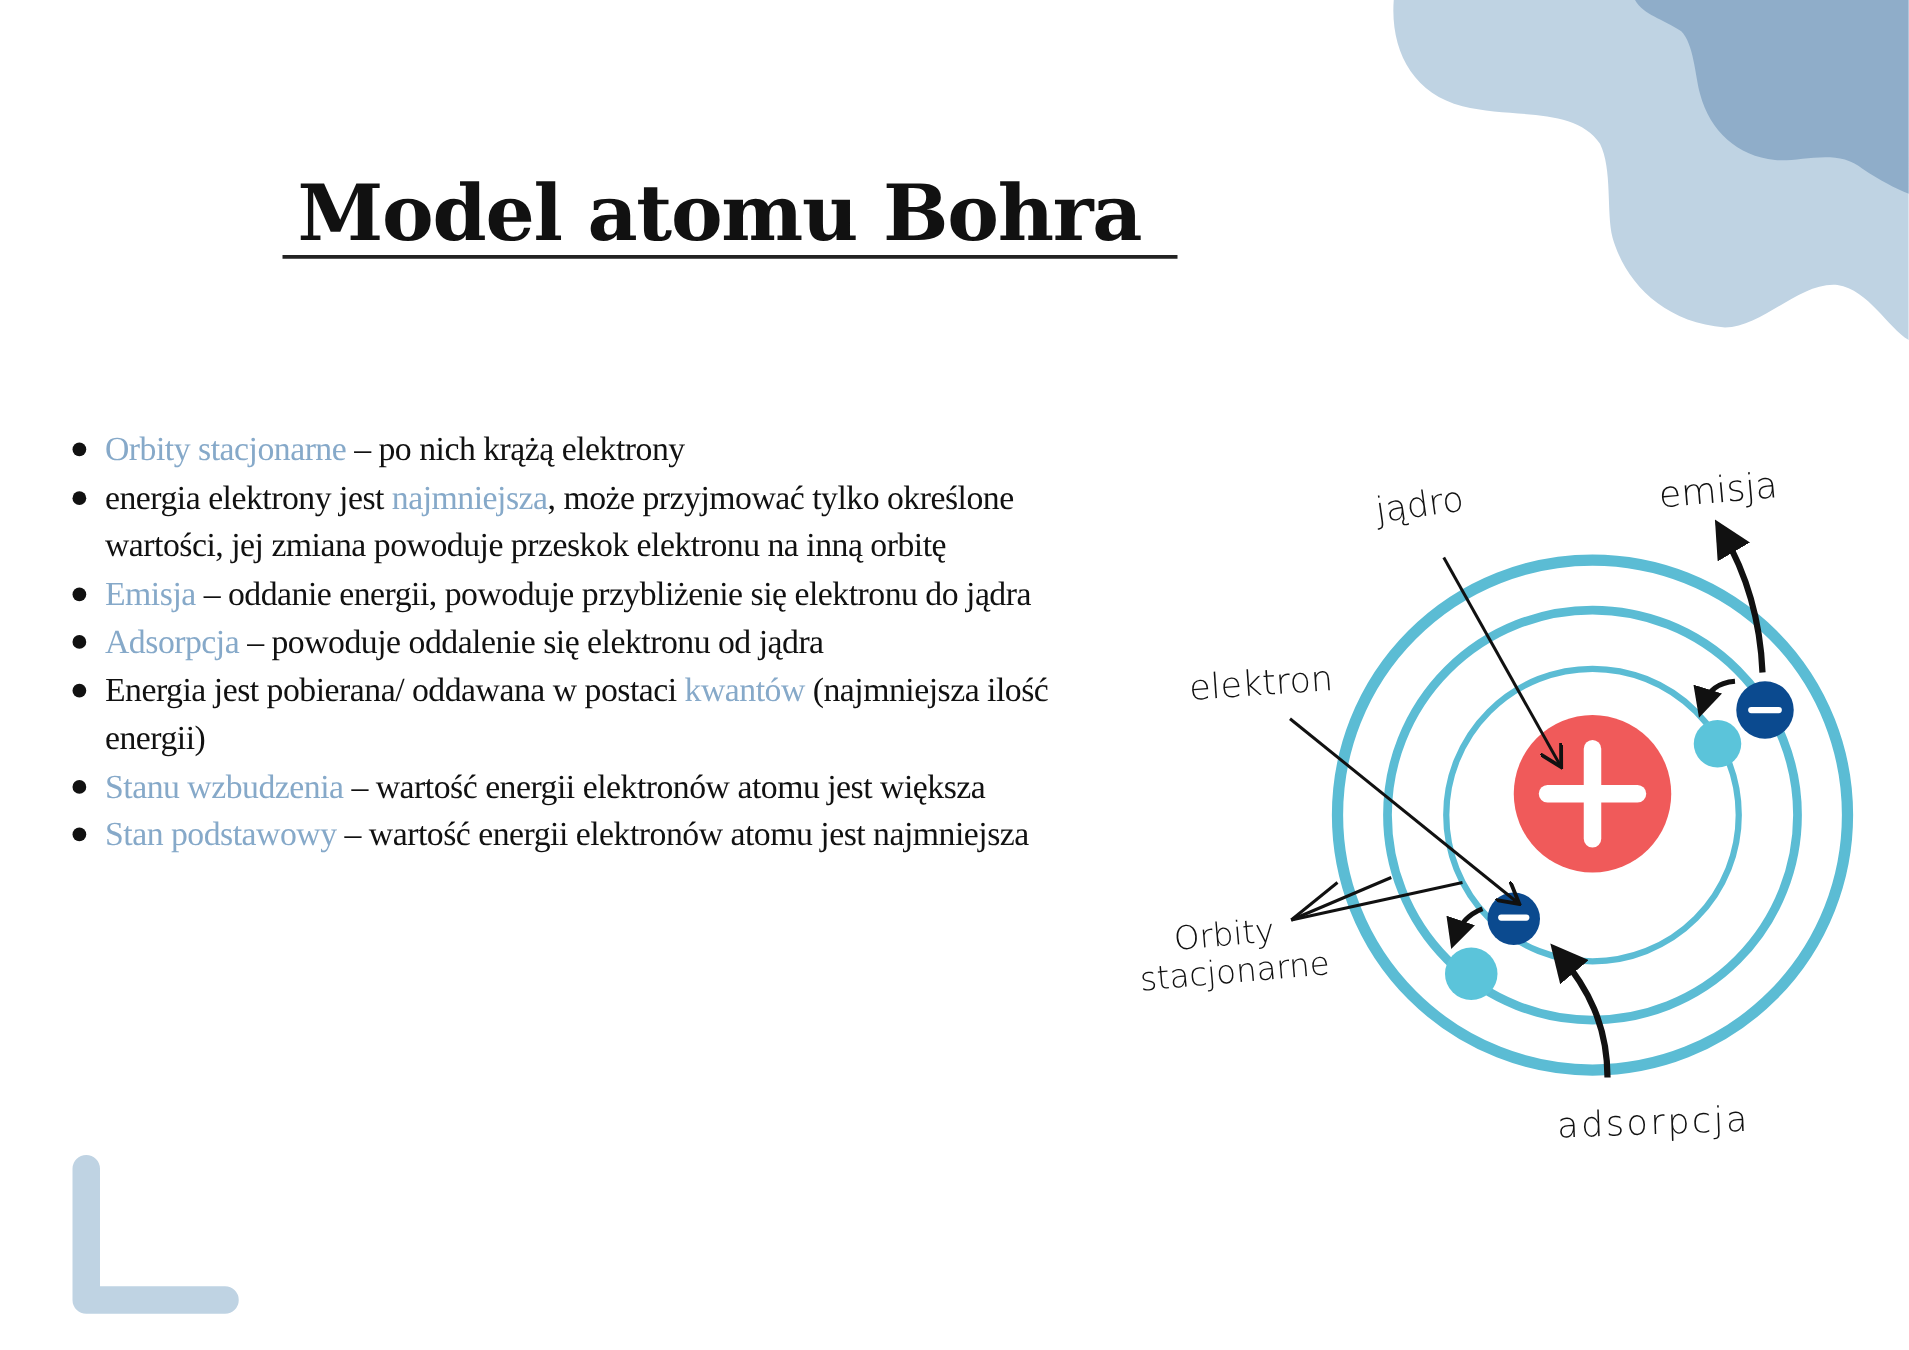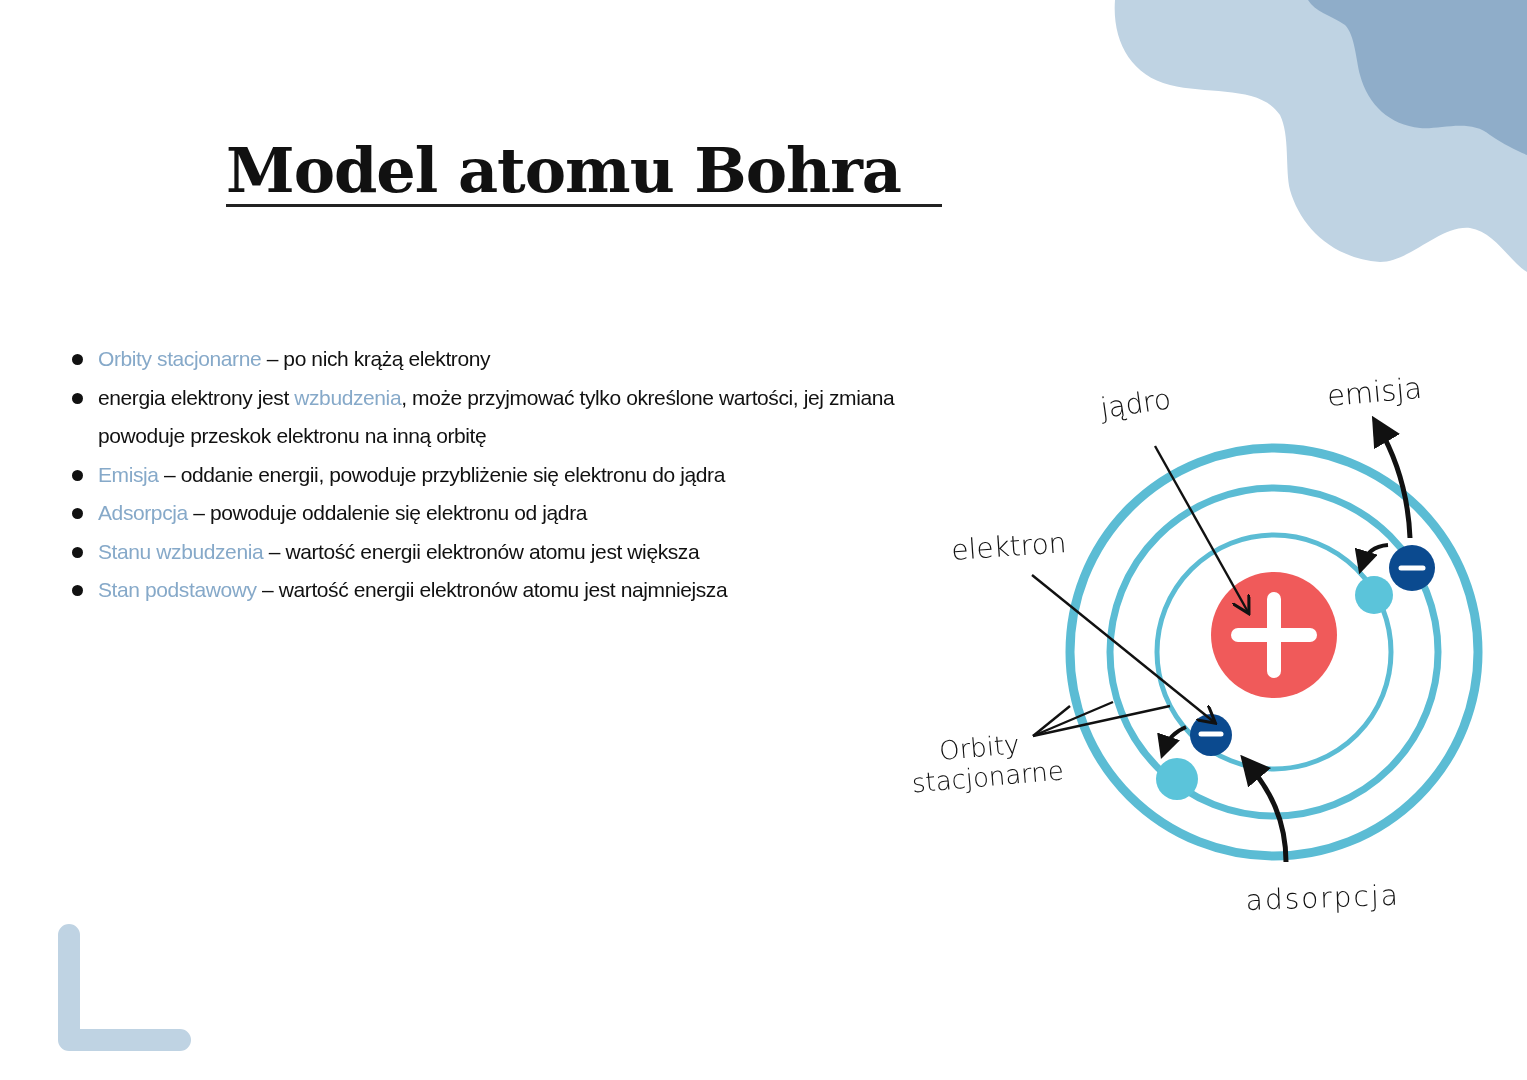--- a/index.html
+++ b/index.html
@@ -3,32 +3,32 @@
 <meta charset="utf-8">
 <style>
   html, body { margin:0; padding:0; }
   body {
     width:1527px; height:1080px; position:relative; overflow:hidden;
     background:#ffffff;
     font-family:"DejaVu Serif", "Liberation Serif", serif;
   }
   .deco { position:absolute; left:0; top:0; }
   .title {
-    position:absolute; left:226px; top:132px;
+    position:absolute; left:238px; top:132px;
     font-family:"DejaVu Serif", serif; font-weight:bold;
     font-size:62px; letter-spacing:-1px; color:#111;
     margin:0; line-height:78px;
   }
   .title-underline {
     position:absolute; left:226px; top:204px; width:716px; height:3px; background:#222;
   }
   .bullets {
-    position:absolute; left:70px; top:340px; width:850px;
+    position:absolute; left:56px; top:340px; width:850px;
     margin:0; padding:0; list-style:none;
-    font-family:Liberation Sans, sans-serif; font-size:21px;
+    font-family:Liberation Serif, serif; font-size:27px;
     line-height:38.5px; color:#111; letter-spacing:-0.4px;
   }
   .bullets li { position:relative; padding-left:28px; }
   .bullets li .dot {
     position:absolute; left:2px; top:14px; width:11px; height:11px;
     border-radius:50%; background:#111;
   }
   .hl { color:#86a9c9; }
   .diagram { position:absolute; left:900px; top:360px; }
   .hand { font-family:"DejaVu Sans", sans-serif; fill:#111; font-weight:300; }
@@ -41,23 +41,24 @@
   <path d="M1308,0 C1315,12 1330,15 1345,25 C1355,35 1356,60 1360,75 C1368,105 1390,125 1420,128 C1440,130 1470,118 1490,135 C1505,145 1515,150 1527,155 L1527,0 Z" fill="#8fadc9"></path>
 
   <path d="M69,935 L69,1040 L180,1040" stroke="#bfd3e3" stroke-width="22" stroke-linecap="round" stroke-linejoin="round" fill="none"></path>
 </svg>
 
 <h1 class="title">Model atomu Bohra</h1>
 <div class="title-underline"></div>
 
 <ul class="bullets">
   <li><span class="dot"></span><span></span><span class="hl">Orbity stacjonarne</span><span> – po nich krążą elektrony</span></li>
-  <li><span class="dot"></span><span>energia elektrony jest </span><span class="hl">wzbudzenia</span><span>, może przyjmować tylko określone wartości, jej zmiana powoduje przeskok elektronu na inną orbitę</span></li>
+  <li><span class="dot"></span><span>energia elektrony jest </span><span class="hl">najmniejsza</span><span>, może przyjmować tylko określone wartości, jej zmiana powoduje przeskok elektronu na inną orbitę</span></li>
   <li><span class="dot"></span><span></span><span class="hl">Emisja</span><span> – oddanie energii, powoduje przybliżenie się elektronu  do jądra</span></li>
   <li><span class="dot"></span><span></span><span class="hl">Adsorpcja</span><span> – powoduje oddalenie się elektronu od jądra</span></li>
+  <li><span class="dot"></span><span>Energia jest pobierana/ oddawana w postaci </span><span class="hl">kwantów</span><span> (najmniejsza ilość energii)</span></li>
   <li><span class="dot"></span><span></span><span class="hl">Stanu wzbudzenia</span><span> – wartość energii elektronów atomu jest większa</span></li>
   <li><span class="dot"></span><span></span><span class="hl">Stan podstawowy</span><span> – wartość energii elektronów atomu jest najmniejsza</span></li>
 </ul>
 
 <svg class="diagram" width="627" height="600" viewBox="0 0 627 600">
   <defs>
     <marker id="ah" viewBox="0 0 10 10" refX="6" refY="5" markerWidth="6" markerHeight="6" orient="auto-start-reverse">
       <path d="M0,0 L10,5 L0,10 Z" fill="#111"></path>
     </marker>
     <marker id="ahOpen" viewBox="0 0 10 10" refX="8" refY="5" markerWidth="8" markerHeight="8" orient="auto">

